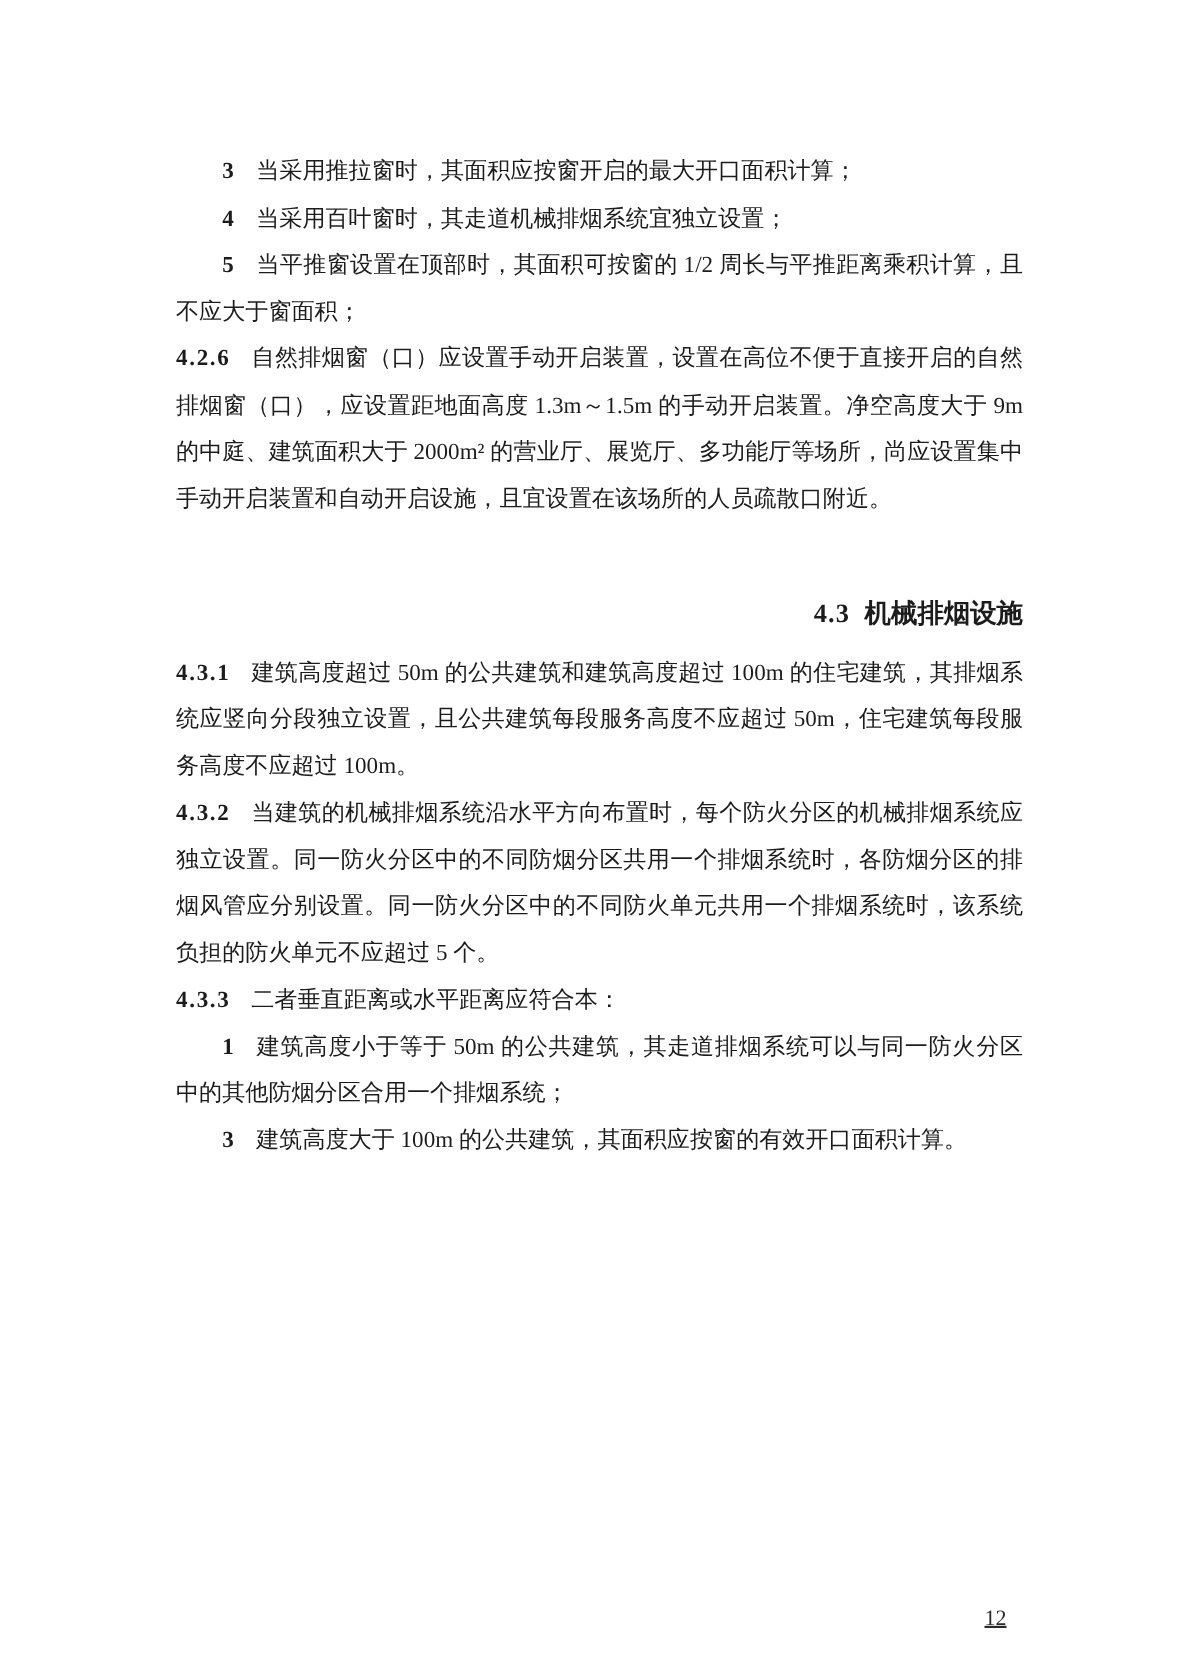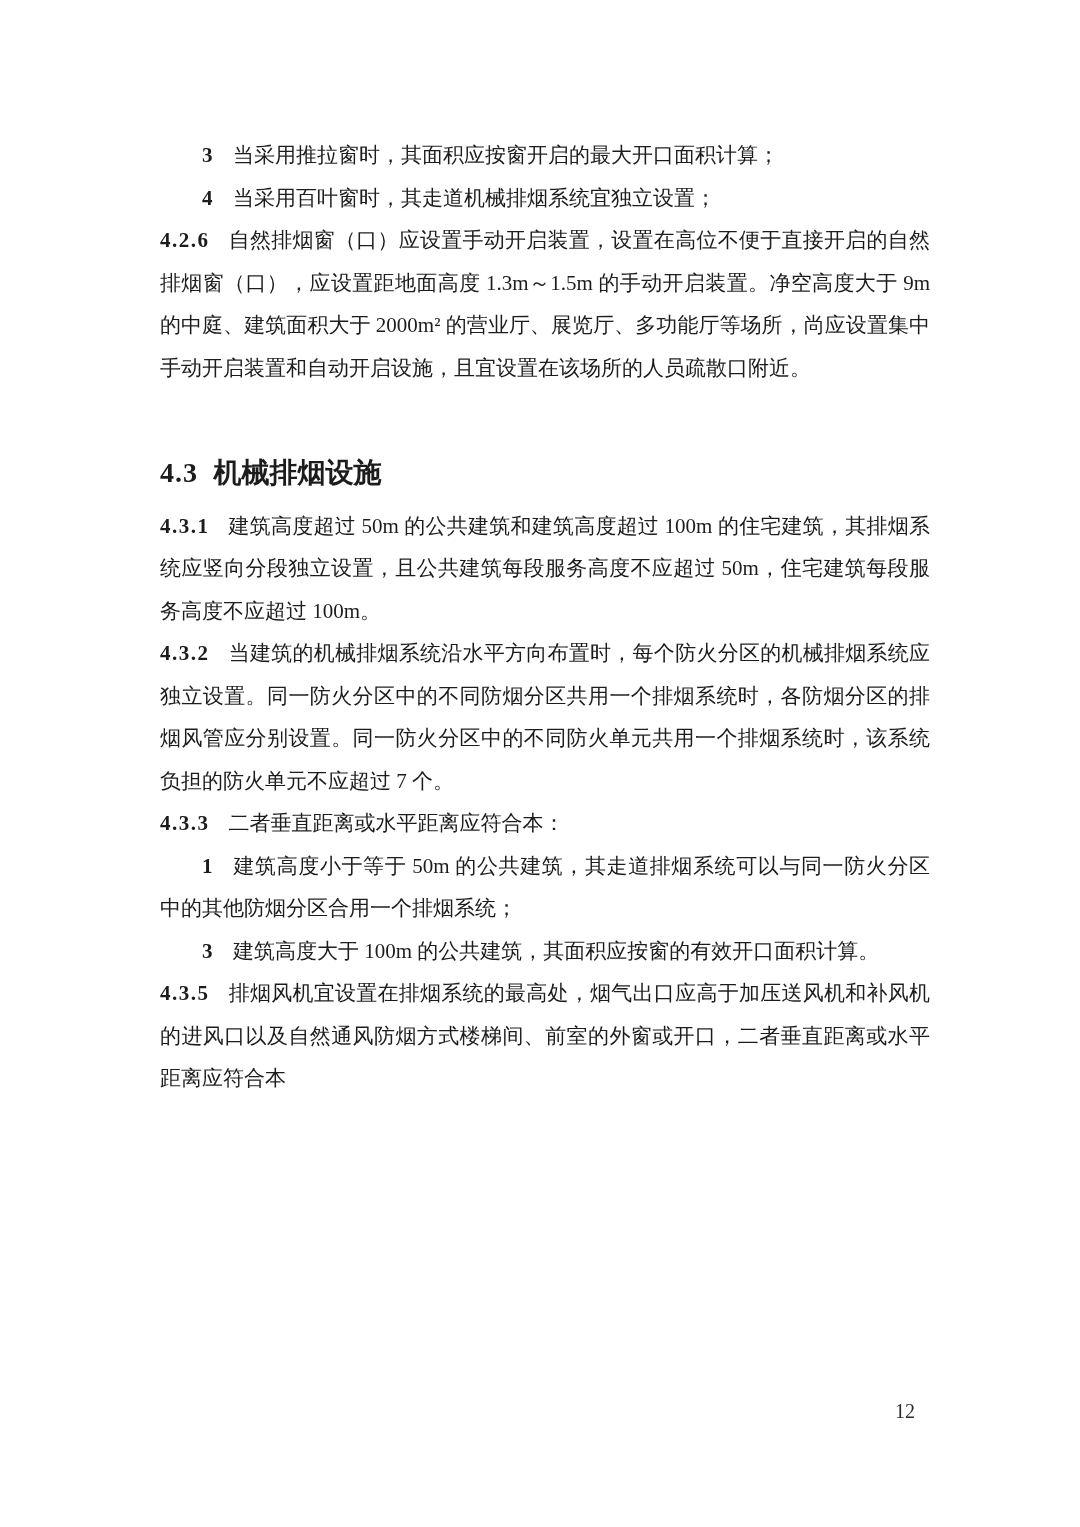--- a/index.html
+++ b/index.html
@@ -32,66 +32,67 @@
   .para.sub {
     text-indent: 2em;
   }
   .num {
     font-weight: bold;
     letter-spacing: 1.5px;
     margin-right: 0.9em;
   }
   .heading {
     margin: 63px 0 10px 0;
-    text-align: left;
-    font-size: 28px;
+    text-align: right;
+    font-size: 24px;
     font-weight: bold;
     line-height: 42.5px;
   }
   .heading .h-num {
     margin-right: 0.55em;
     letter-spacing: 1px;
   }
   .page-number {
     position: absolute;
-    top: 1396px;
+    top: 1456px;
     left: 160px;
     width: 755px;
     text-align: right;
     font-size: 20px;
     line-height: 30px;
     color: #2a2a2a;
+    text-decoration: underline;
   }
 </style>
 </head>
 <body>
 
 <div class="page">
   <div class="content">
 
     <p class="para sub"><span class="num">3</span><span>当采用推拉窗时，其面积应按窗开启的最大开口面积计算；</span></p>
 
     <p class="para sub"><span class="num">4</span><span>当采用百叶窗时，其走道机械排烟系统宜独立设置；</span></p>
 
+    <p class="para sub"><span class="num">5</span><span>当平推窗设置在顶部时，其面积可按窗的 1/2 周长与平推距离乘积计算，且不应大于窗面积；</span></p>
 
 
     <p class="para clause"><span class="num">4.2.6</span><span>自然排烟窗（口）应设置手动开启装置，设置在高位不便于直接开启的自然排烟窗（口），应设置距地面高度 1.3m～1.5m 的手动开启装置。净空高度大于 9m 的中庭、建筑面积大于 2000m² 的营业厅、展览厅、多功能厅等场所，尚应设置集中手动开启装置和自动开启设施，且宜设置在该场所的人员疏散口附近。</span></p>
 
     <h2 class="heading"><span class="h-num">4.3</span><span>机械排烟设施</span></h2>
 
     <p class="para clause"><span class="num">4.3.1</span><span>建筑高度超过 50m 的公共建筑和建筑高度超过 100m 的住宅建筑，其排烟系统应竖向分段独立设置，且公共建筑每段服务高度不应超过 50m，住宅建筑每段服务高度不应超过 100m。</span></p>
 
-    <p class="para clause"><span class="num">4.3.2</span><span>当建筑的机械排烟系统沿水平方向布置时，每个防火分区的机械排烟系统应独立设置。同一防火分区中的不同防烟分区共用一个排烟系统时，各防烟分区的排烟风管应分别设置。同一防火分区中的不同防火单元共用一个排烟系统时，该系统负担的防火单元不应超过 7 个。</span></p>
+    <p class="para clause"><span class="num">4.3.2</span><span>当建筑的机械排烟系统沿水平方向布置时，每个防火分区的机械排烟系统应独立设置。同一防火分区中的不同防烟分区共用一个排烟系统时，各防烟分区的排烟风管应分别设置。同一防火分区中的不同防火单元共用一个排烟系统时，该系统负担的防火单元不应超过 5 个。</span></p>
 
     <p class="para clause"><span class="num">4.3.3</span><span>二者垂直距离或水平距离应符合本：</span></p>
 
     <p class="para sub"><span class="num">1</span><span>建筑高度小于等于 50m 的公共建筑，其走道排烟系统可以与同一防火分区中的其他防烟分区合用一个排烟系统；</span></p>
 
 
     <p class="para sub"><span class="num">3</span><span>建筑高度大于 100m 的公共建筑，其面积应按窗的有效开口面积计算。</span></p>
 
 
-    <p class="para clause"><span class="num">4.3.5</span><span>排烟风机宜设置在排烟系统的最高处，烟气出口应高于加压送风机和补风机的进风口以及自然通风防烟方式楼梯间、前室的外窗或开口，二者垂直距离或水平距离应符合本</span></p>
 
   </div>
 
   <div class="page-number">12</div>
 </div>
 
 </body></html>

